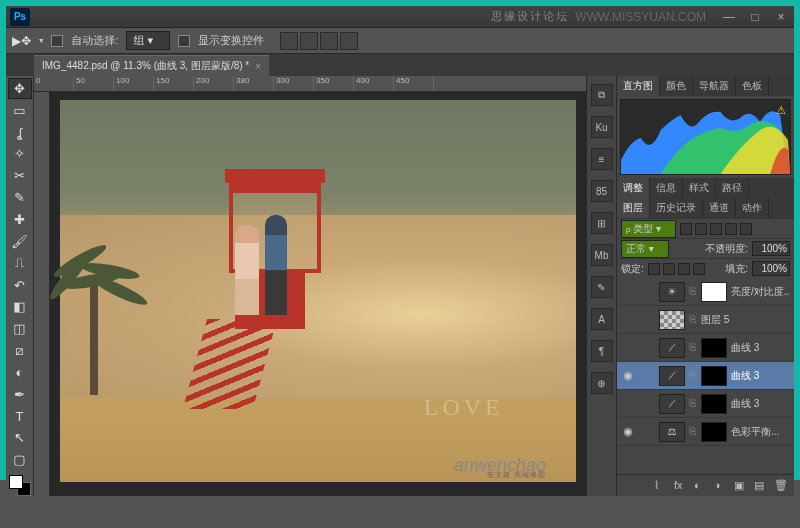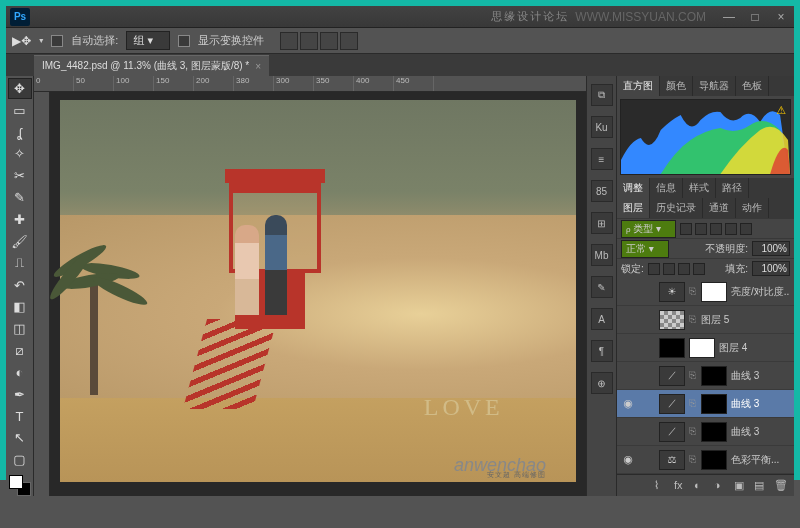--- a/index.html
+++ b/index.html
@@ -303,27 +303,20 @@
           <div class="layer">
             <div class="eye"></div>
             <div class="indent"></div>
             <div class="thumb checker"></div>
             <div class="link">⎘</div>
             <div class="layer-name">图层 5</div>
           </div>
           <div class="layer">
             <div class="eye"></div>
             <div class="indent"></div>
-            <div class="thumb mask"></div>
-            <div class="thumb mask white"></div>
-            <div class="layer-name">图层 4</div>
-          </div>
-          <div class="layer">
-            <div class="eye"></div>
-            <div class="indent"></div>
             <div class="thumb adj">⟋</div>
             <div class="link">⎘</div>
             <div class="thumb mask"></div>
             <div class="layer-name">曲线 3</div>
           </div>
           <div class="layer selected">
             <div class="eye">◉</div>
             <div class="indent"></div>
             <div class="thumb adj">⟋</div>
             <div class="link">⎘</div>

